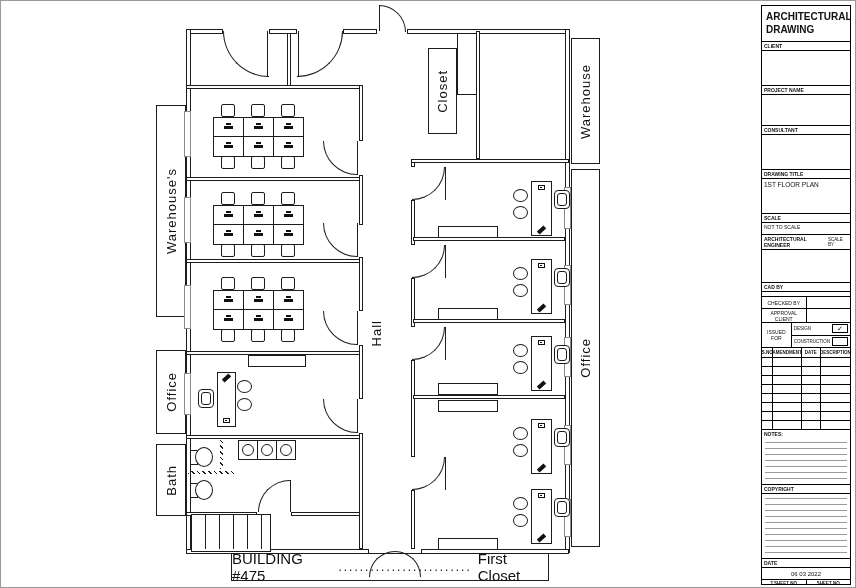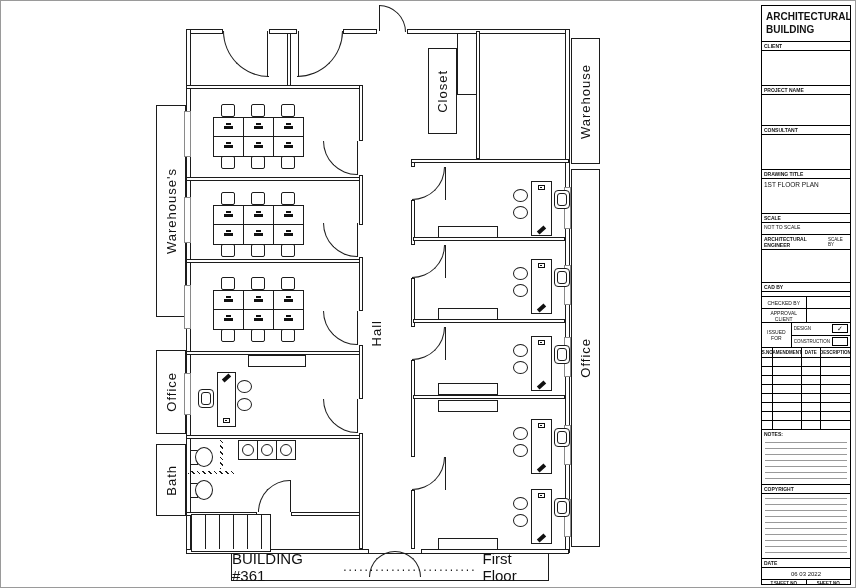--- a/index.html
+++ b/index.html
@@ -93,23 +93,23 @@
 
     <div class="lblbox" style="left:570px;top:168px;width:29px;height:378px;">
       <span class="vtext">Office</span>
     </div>
 
     <div class="plainlbl" style="left:364px;top:306px;width:22px;height:52px;">
       <span class="vtext">Hall</span>
     </div>
 
     <div class="lblbox" style="left:230px;top:552px;width:318px;height:28px;font-size:15px;">
-      <span>BUILDING #361</span>
+      <span>BUILDING #475</span>
       <span style="margin:0 6px;letter-spacing:2px;font-size:12px;">.........................</span>
-      <span>First Floor</span>
+      <span>First Closet</span>
     </div>
   <div class="wall" style="left: 185px; top: 28px; width: 37px; height: 5px;"></div>
       <div class="wall" style="left: 268px; top: 28px; width: 28px; height: 5px;"></div>
       <div class="wall" style="left: 342px; top: 28px; width: 34px; height: 5px;"></div>
       <div class="wall" style="left: 406px; top: 28px; width: 162px; height: 5px;"></div>
       <div class="wall" style="left: 185px; top: 28px; width: 5px; height: 524px;"></div>
       <div class="wall" style="left: 564px; top: 28px; width: 5px; height: 524px;"></div>
       <div class="wall" style="left: 185px; top: 548px; width: 183px; height: 5px;"></div>
       <div class="wall" style="left: 420px; top: 548px; width: 148px; height: 5px;"></div>
       <div class="wall" style="left: 286px; top: 32px; width: 4px; height: 56px;"></div>
@@ -304,21 +304,21 @@
       <div class="stairs" style="left: 190px; top: 513px; width: 78px; height: 36px;"></div>
       <div class="ln" style="left: 204px; top: 514px; width: 1px; height: 34px;"></div>
       <div class="ln" style="left: 218px; top: 514px; width: 1px; height: 34px;"></div>
       <div class="ln" style="left: 232px; top: 514px; width: 1px; height: 34px;"></div>
       <div class="ln" style="left: 246px; top: 514px; width: 1px; height: 34px;"></div>
       <div class="ln" style="left: 260px; top: 514px; width: 1px; height: 34px;"></div>
     </div>
 
   <div id="titleblock">
     <div class="tb-title">ARCHITECTURAL
-BUILDING</div>
+DRAWING</div>
 
     <div class="tb-hdr" style="border-top:none;">
         <span>CLIENT</span>
       </div>
     <div class="tb-sp" style="height:34px;"></div>
 
     <div class="tb-hdr" style="border-top:none;">
         <span>PROJECT NAME</span>
       </div>
     <div class="tb-sp" style="height:30px;"></div>

